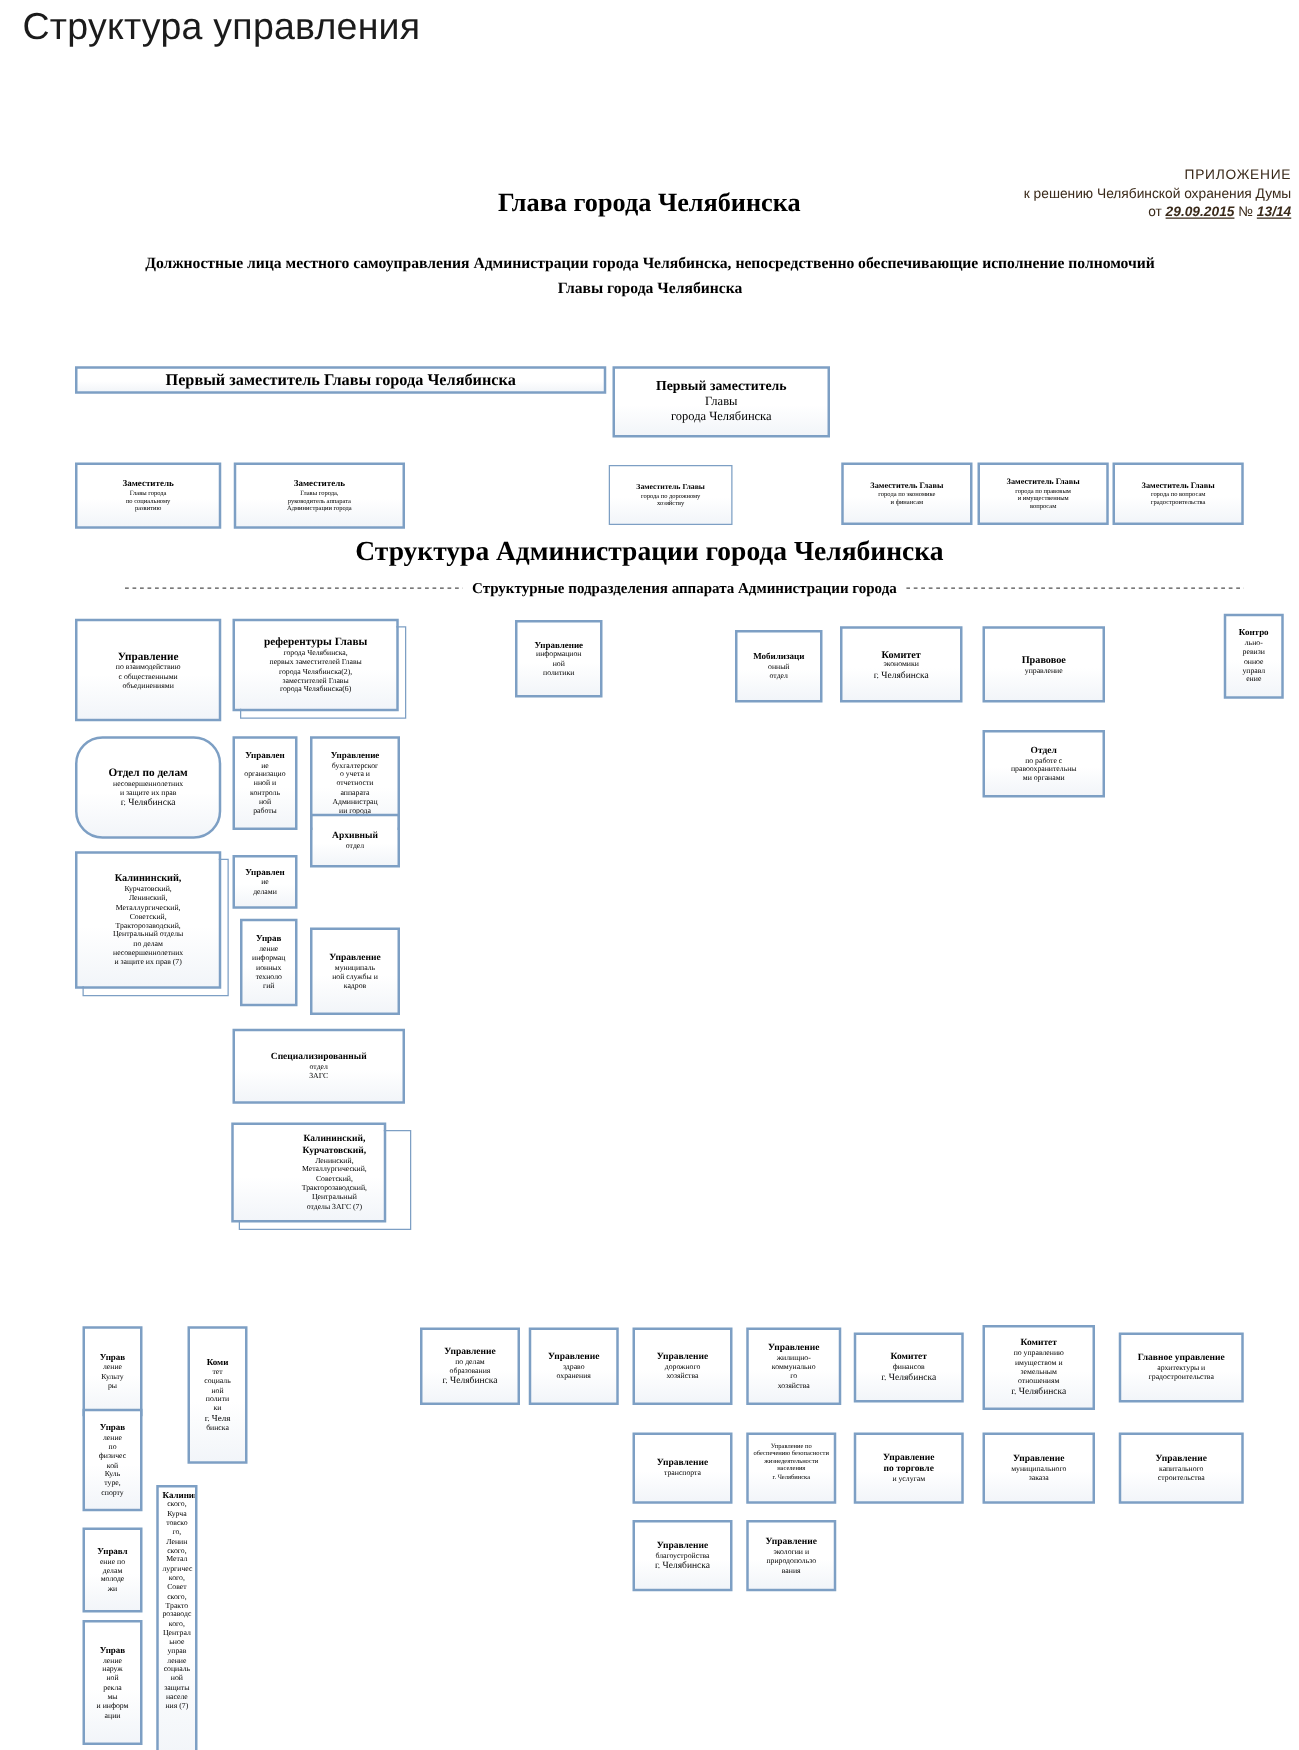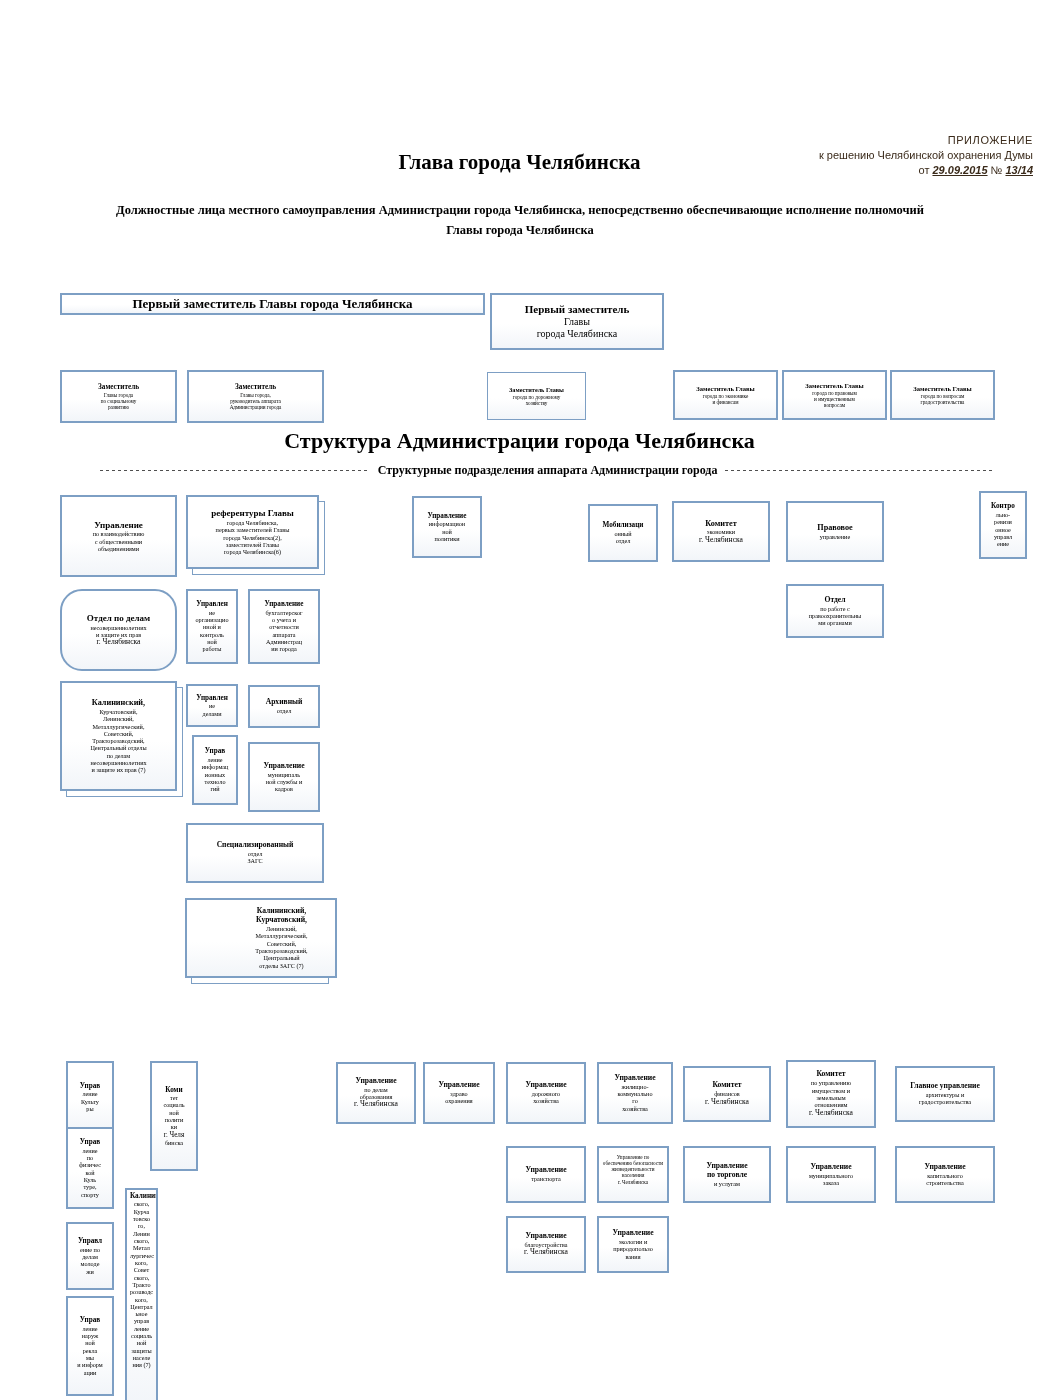--- a/index.html
+++ b/index.html
@@ -55,20 +55,21 @@
   .fs10{font-size:10px}
   .fs11{font-size:11px}
   .fs13{font-size:13px}
   .hd{font-weight:bold;}
 </style>
 </head>
 <body>
 
 <div id="page">
 
+  <div class="page-title">Структура управления</div>
 
   <div class="appendix">
     <div class="a1">ПРИЛОЖЕНИЕ</div>
     <div class="a2">к решению Челябинской охранения Думы</div>
     <div class="a3">
       <span>от </span><u>29.09.2015</u><span> № </span><u>13/14</u>
     </div>
   </div>
 
   <div class="h-main">Глава города Челябинска</div>
@@ -230,21 +231,21 @@
       <div class="fs7 hd">Управление</div>
       <div class="fs6">бухгалтерског</div>
       <div class="fs6">о учета и</div>
       <div class="fs6">отчетности</div>
       <div class="fs6">аппарата</div>
       <div class="fs6">Администрац</div>
       <div class="fs6">ии города</div>
     </div>
   </div>
 
-  <div class="box thick" style="left:248px;top:685px;width:72px;height:43px;">
+  <div class="box thick" style="left:248px;top:651px;width:72px;height:43px;">
     <div class="t">
       <div class="fs75 hd">Архивный</div>
       <div class="fs6">отдел</div>
     </div>
   </div>
 
   <div class="box thick" style="left:248px;top:742px;width:72px;height:70px;">
     <div class="t">
       <div class="fs75 hd">Управление</div>
       <div class="fs6">муниципаль</div>
@@ -255,21 +256,21 @@
 
   <div class="box thick" style="left:186px;top:823px;width:138px;height:60px;">
     <div class="t">
       <div class="fs75 hd">Специализированный</div>
       <div class="fs6">отдел</div>
       <div class="fs6">ЗАГС</div>
     </div>
   </div>
 
   <div class="shadowbox" style="left:191px;top:904px;width:138px;height:80px;"></div>
-  <div class="box thick" style="left:185px;top:898px;width:152px;height:80px;padding-left:44px;">
+  <div class="box thick" style="left:185px;top:898px;width:124px;height:80px;padding-left:44px;">
     <div class="t">
       <div class="fs75 hd">Калининский, Курчатовский,</div>
       <div class="fs6">Ленинский,</div>
       <div class="fs6">Металлургический,</div>
       <div class="fs6">Советский,</div>
       <div class="fs6">Тракторозаводский,</div>
       <div class="fs6">Центральный</div>
       <div class="fs6">отделы ЗАГС (7)</div>
     </div>
   </div>

